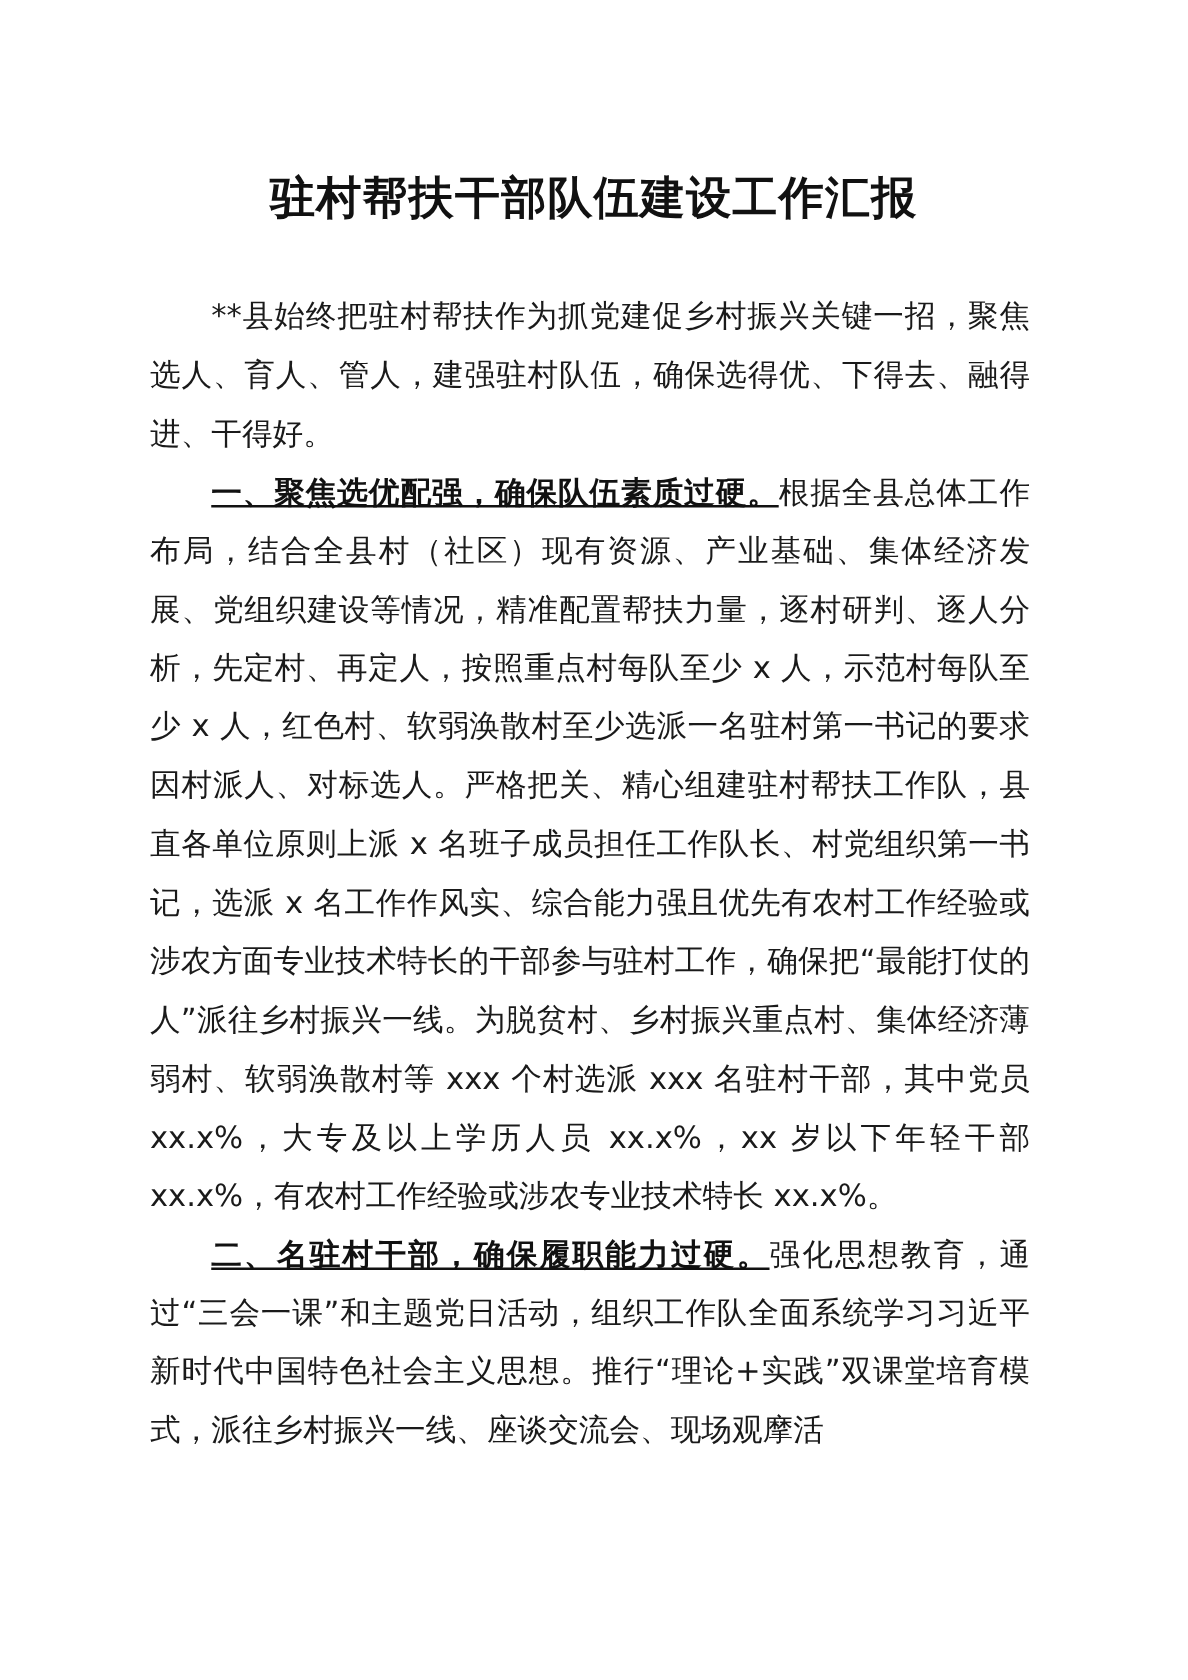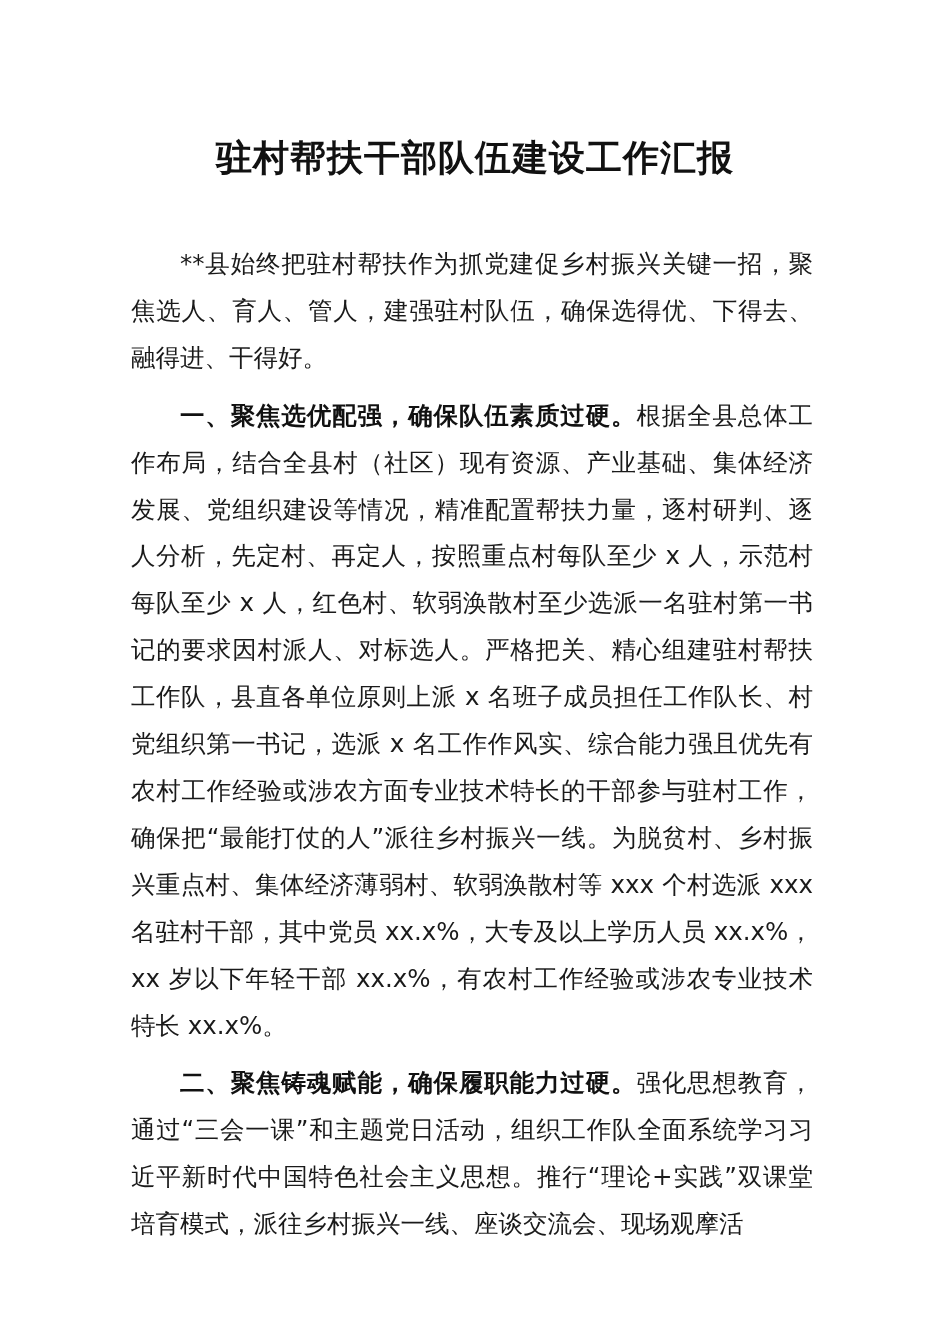--- a/index.html
+++ b/index.html
@@ -9,33 +9,33 @@
     position: absolute; left: 0; top: 134px; width: 950px; text-align: center;
     font-family: "DejaVu Serif", "Liberation Serif", serif;
     font-size: 36px; font-weight: bold; color: #111111; letter-spacing: 1px;
   }
   .body-text {
     position: absolute; left: 120px; top: 230px; width: 704px;
     font-family: "DejaVu Sans", "Liberation Sans", sans-serif;
     font-size: 24.5px; line-height: 46.9px; color: #1a1a1a;
     text-align: justify; text-justify: inter-character;
   }
-  .para { margin: 11px; text-indent: 49px; }
-  .heading { font-weight: bold; color: #111111; }
+  .para { margin: 0; text-indent: 49px; }
+  .heading { font-weight: bold; color: #111111; text-decoration: underline; }
 </style>
 </head>
 <body>
 
 <div class="page">
   <div class="title">驻村帮扶干部队伍建设工作汇报</div>
 
   <div class="body-text">
     <p class="para">
       <span>**县始终把驻村帮扶作为抓党建促乡村振兴关键一招，聚焦选人、育人、管人，建强驻村队伍，确保选得优、下得去、融得进、干得好。</span>
     </p>
     <p class="para">
       <span class="heading">一、聚焦选优配强，确保队伍素质过硬。</span><span>根据全县总体工作布局，结合全县村（社区）现有资源、产业基础、集体经济发展、党组织建设等情况，精准配置帮扶力量，逐村研判、逐人分析，先定村、再定人，按照重点村每队至少 x 人，示范村每队至少 x 人，红色村、软弱涣散村至少选派一名驻村第一书记的要求因村派人、对标选人。严格把关、精心组建驻村帮扶工作队，县直各单位原则上派 x 名班子成员担任工作队长、村党组织第一书记，选派 x 名工作作风实、综合能力强且优先有农村工作经验或涉农方面专业技术特长的干部参与驻村工作，确保把“最能打仗的人”派往乡村振兴一线。为脱贫村、乡村振兴重点村、集体经济薄弱村、软弱涣散村等 xxx 个村选派 xxx 名驻村干部，其中党员 xx.x%，大专及以上学历人员 xx.x%，xx 岁以下年轻干部 xx.x%，有农村工作经验或涉农专业技术特长 xx.x%。</span>
     </p>
     <p class="para">
-      <span class="heading">二、聚焦铸魂赋能，确保履职能力过硬。</span><span>强化思想教育，通过“三会一课”和主题党日活动，组织工作队全面系统学习习近平新时代中国特色社会主义思想。推行“理论+实践”双课堂培育模式，派往乡村振兴一线、座谈交流会、现场观摩活</span>
+      <span class="heading">二、名驻村干部，确保履职能力过硬。</span><span>强化思想教育，通过“三会一课”和主题党日活动，组织工作队全面系统学习习近平新时代中国特色社会主义思想。推行“理论+实践”双课堂培育模式，派往乡村振兴一线、座谈交流会、现场观摩活</span>
     </p>
   </div>
 </div>
 
 </body></html>

